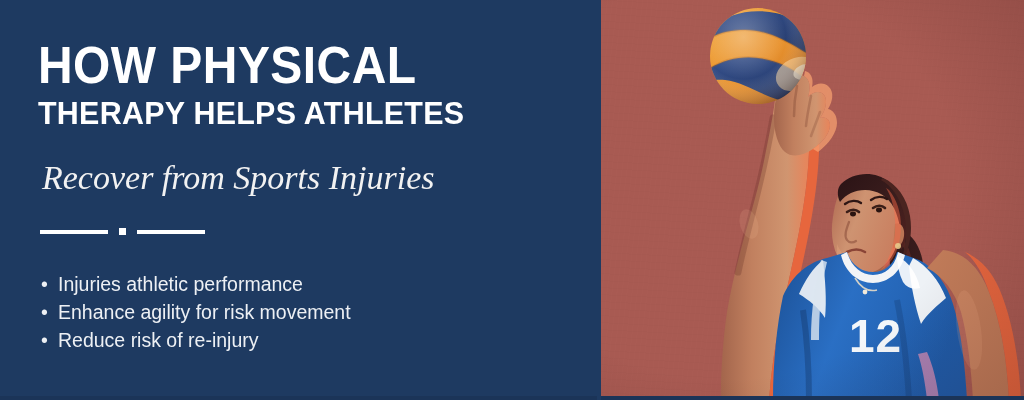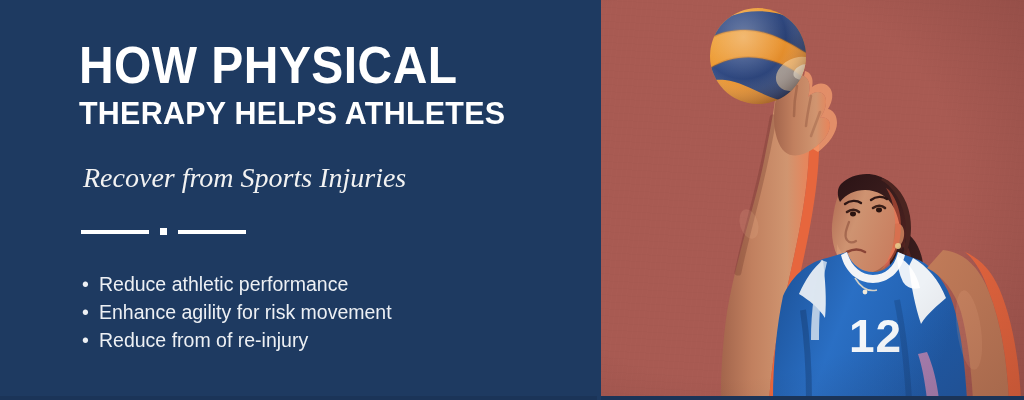--- a/index.html
+++ b/index.html
@@ -17,21 +17,20 @@
   }
 
   
   .left-panel {
     position: absolute;
     left: 0; top: 0;
     width: 597px;
     height: 400px;
     background: #1E3A61;
     box-sizing: border-box;
-    margin-left: 41px;
   }
 
   .headline {
     position: absolute;
     left: 38px;
     top: 40px;
     width: 530px;
   }
   .headline-line1 {
     display: block;
@@ -58,21 +57,21 @@
     white-space: nowrap;
     margin-top: 2px;
   }
 
   .subtitle {
     position: absolute;
     left: 42px;
     top: 161px;
     font-family: "Liberation Serif", serif;
     font-style: italic;
-    font-size: 28px;
+    font-size: 34px;
     line-height: 34px;
     color: #f2f2f2;
     white-space: nowrap;
   }
 
   .divider {
     position: absolute;
     left: 40px;
     top: 228px;
     display: flex;
@@ -195,29 +194,29 @@
 
     <div class="divider">
       <span class="bar"></span>
       <span class="dot"></span>
       <span class="bar"></span>
     </div>
 
     <ul class="bullets">
       <li>
         <span class="bullet-mark">•</span>
-        <span>Reduce athletic performance</span>
+        <span>Injuries athletic performance</span>
       </li>
       <li>
         <span class="bullet-mark">•</span>
         <span>Enhance agility for risk movement</span>
       </li>
       <li>
         <span class="bullet-mark">•</span>
-        <span>Reduce from of re-injury</span>
+        <span>Reduce risk of re-injury</span>
       </li>
     </ul>
 
   </div>
 
   <div class="photo-panel">
     <div class="wall"></div>
     <div class="wall-texture"></div>
 
     <svg class="figure" viewBox="0 0 427 400" preserveAspectRatio="xMidYMid slice">

